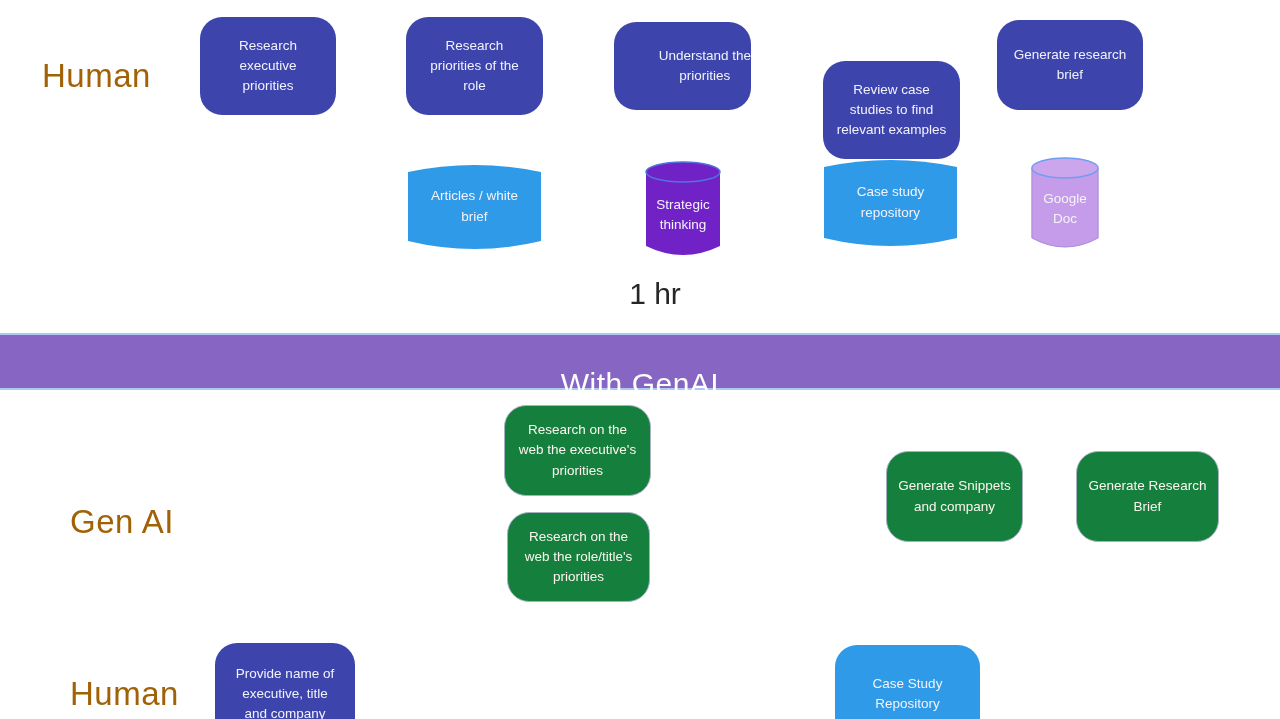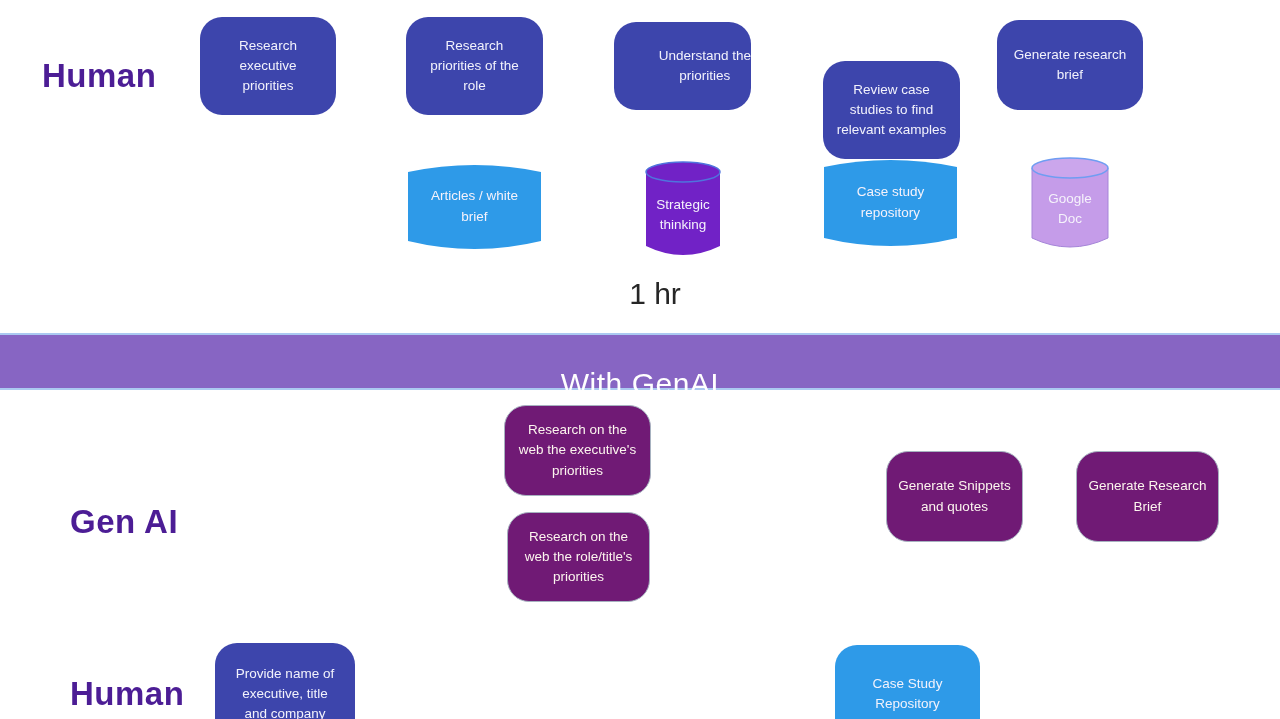--- a/index.html
+++ b/index.html
@@ -1,32 +1,32 @@
 <!DOCTYPE html>
 <html><head>
 <meta charset="utf-8">
 <style>
   html,body{margin:0;padding:0;background:#ffffff;}
   .canvas{
     position:relative;width:1280px;height:719px;overflow:hidden;background:#ffffff;
     font-family:"Liberation Sans",sans-serif;
   }
   .row-label{
-    position:absolute;font-size:33px;color:#4c1d95;font-weight:700;letter-spacing:0.5px;
+    position:absolute;font-size:33px;color:#a16207;font-weight:400;letter-spacing:0.5px;
     white-space:nowrap;
   }
   .node{
     position:absolute;display:flex;align-items:center;justify-content:center;
     text-align:center;box-sizing:border-box;
   }
   .node .lbl{
     white-space:pre-line;font-size:13.5px;line-height:1.5;color:#f2f2fc;z-index:2;
   }
   .step{background:#3d45ac;border-radius:22px;}
-  .orange{background:#701a75;border:1px solid #a7b2c0;border-radius:22px;}
+  .orange{background:#15803d;border:1px solid #a7b2c0;border-radius:22px;}
   .orange .lbl{color:#fcf5ee;}
   .bluebox{background:#2e9ae8;border-radius:22px;}
   .shape{position:absolute;display:flex;align-items:center;justify-content:center;text-align:center;}
   .shape svg{position:absolute;left:0;top:0;width:100%;height:100%;display:block;}
   .shape .lbl{position:relative;white-space:pre-line;font-size:13.5px;line-height:1.5;color:#f5f2fb;z-index:2;}
   .cyl .lbl{padding-top:12px;}
   .duration{
     position:absolute;left:575px;top:277px;width:160px;text-align:center;
     font-size:30px;color:#262626;
   }
@@ -40,21 +40,21 @@
   .lbl-human-top{left:42px;top:57px;}
   .r1b1{left:200px;top:17px;width:136px;height:98px;}
   .r1b2{left:406px;top:17px;width:137px;height:98px;}
   .r1b3{left:614px;top:22px;width:137px;height:88px;justify-content:flex-end;}
   .r1b4{left:823px;top:17px;width:137px;height:98px;margin-top:44px;}
   .r1b5{left:997px;top:20px;width:146px;height:90px;}
   .r2s1{left:200px;top:158px;width:136px;height:94px;}
   .r2s2{left:406px;top:161px;width:137px;height:91px;}
   .r2c3{left:645px;top:161px;width:76px;height:96px;}
   .r2s4{left:822px;top:156px;width:137px;height:93px;}
-  .r2c5{left:1031px;top:157px;width:78px;height:92px;}
+  .r2c5{left:1031px;top:157px;width:68px;height:92px;}
   .lbl-genai{left:70px;top:471px;margin-top:32px;}
   .gb1{left:504px;top:405px;width:147px;height:91px;}
   .gb2{left:507px;top:512px;width:143px;height:90px;}
   .gb3{left:696px;top:451px;width:137px;height:91px;}
   .gb4{left:886px;top:451px;width:137px;height:91px;}
   .gb5{left:1076px;top:451px;width:143px;height:91px;}
   .lbl-human-bottom{left:70px;top:675px;}
   .hb1{left:215px;top:643px;width:140px;height:102px;}
   .ab1{left:835px;top:645px;width:145px;height:98px;}
 </style>
@@ -133,21 +133,21 @@
 web the executive's
 priorities</span>
   </div>
   <div class="node orange gb2">
     <span class="lbl">Research on the
 web the role/title's
 priorities</span>
   </div>
   <div class="node orange gb4">
     <span class="lbl">Generate Snippets
-and quotes</span>
+and company</span>
   </div>
   <div class="node orange gb5">
     <span class="lbl">Generate Research
 Brief</span>
   </div>
 
   <div class="row-label lbl-human-bottom">Human</div>
 
   <div class="node step hb1">
     <span class="lbl">Provide name of

